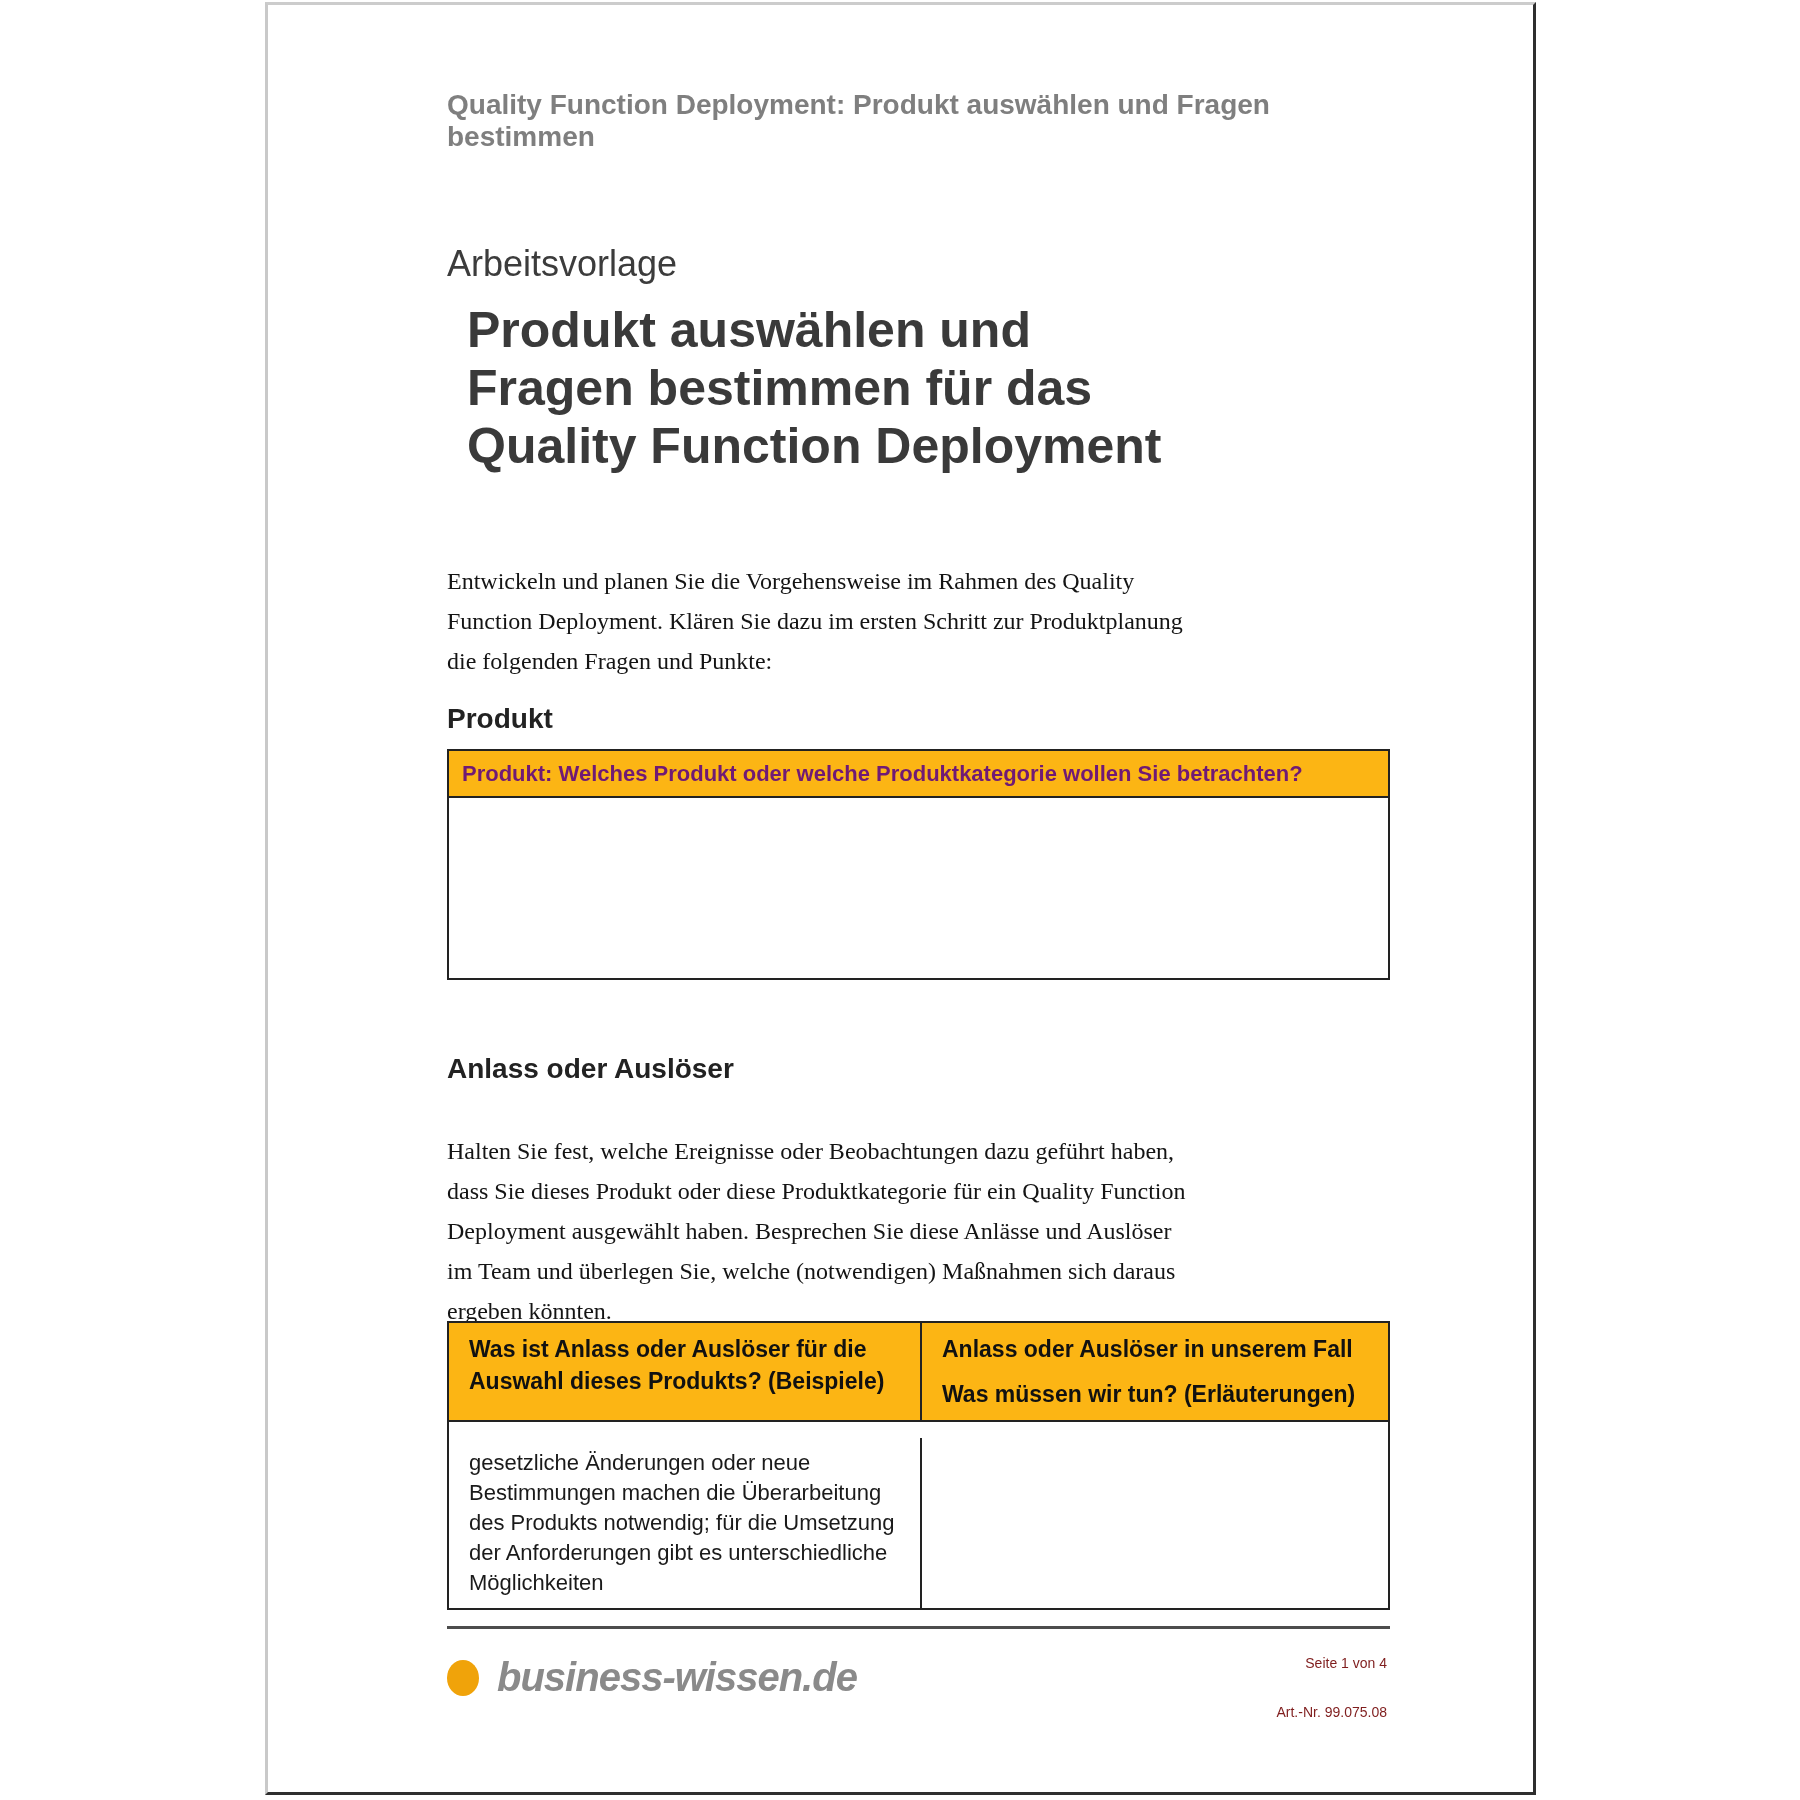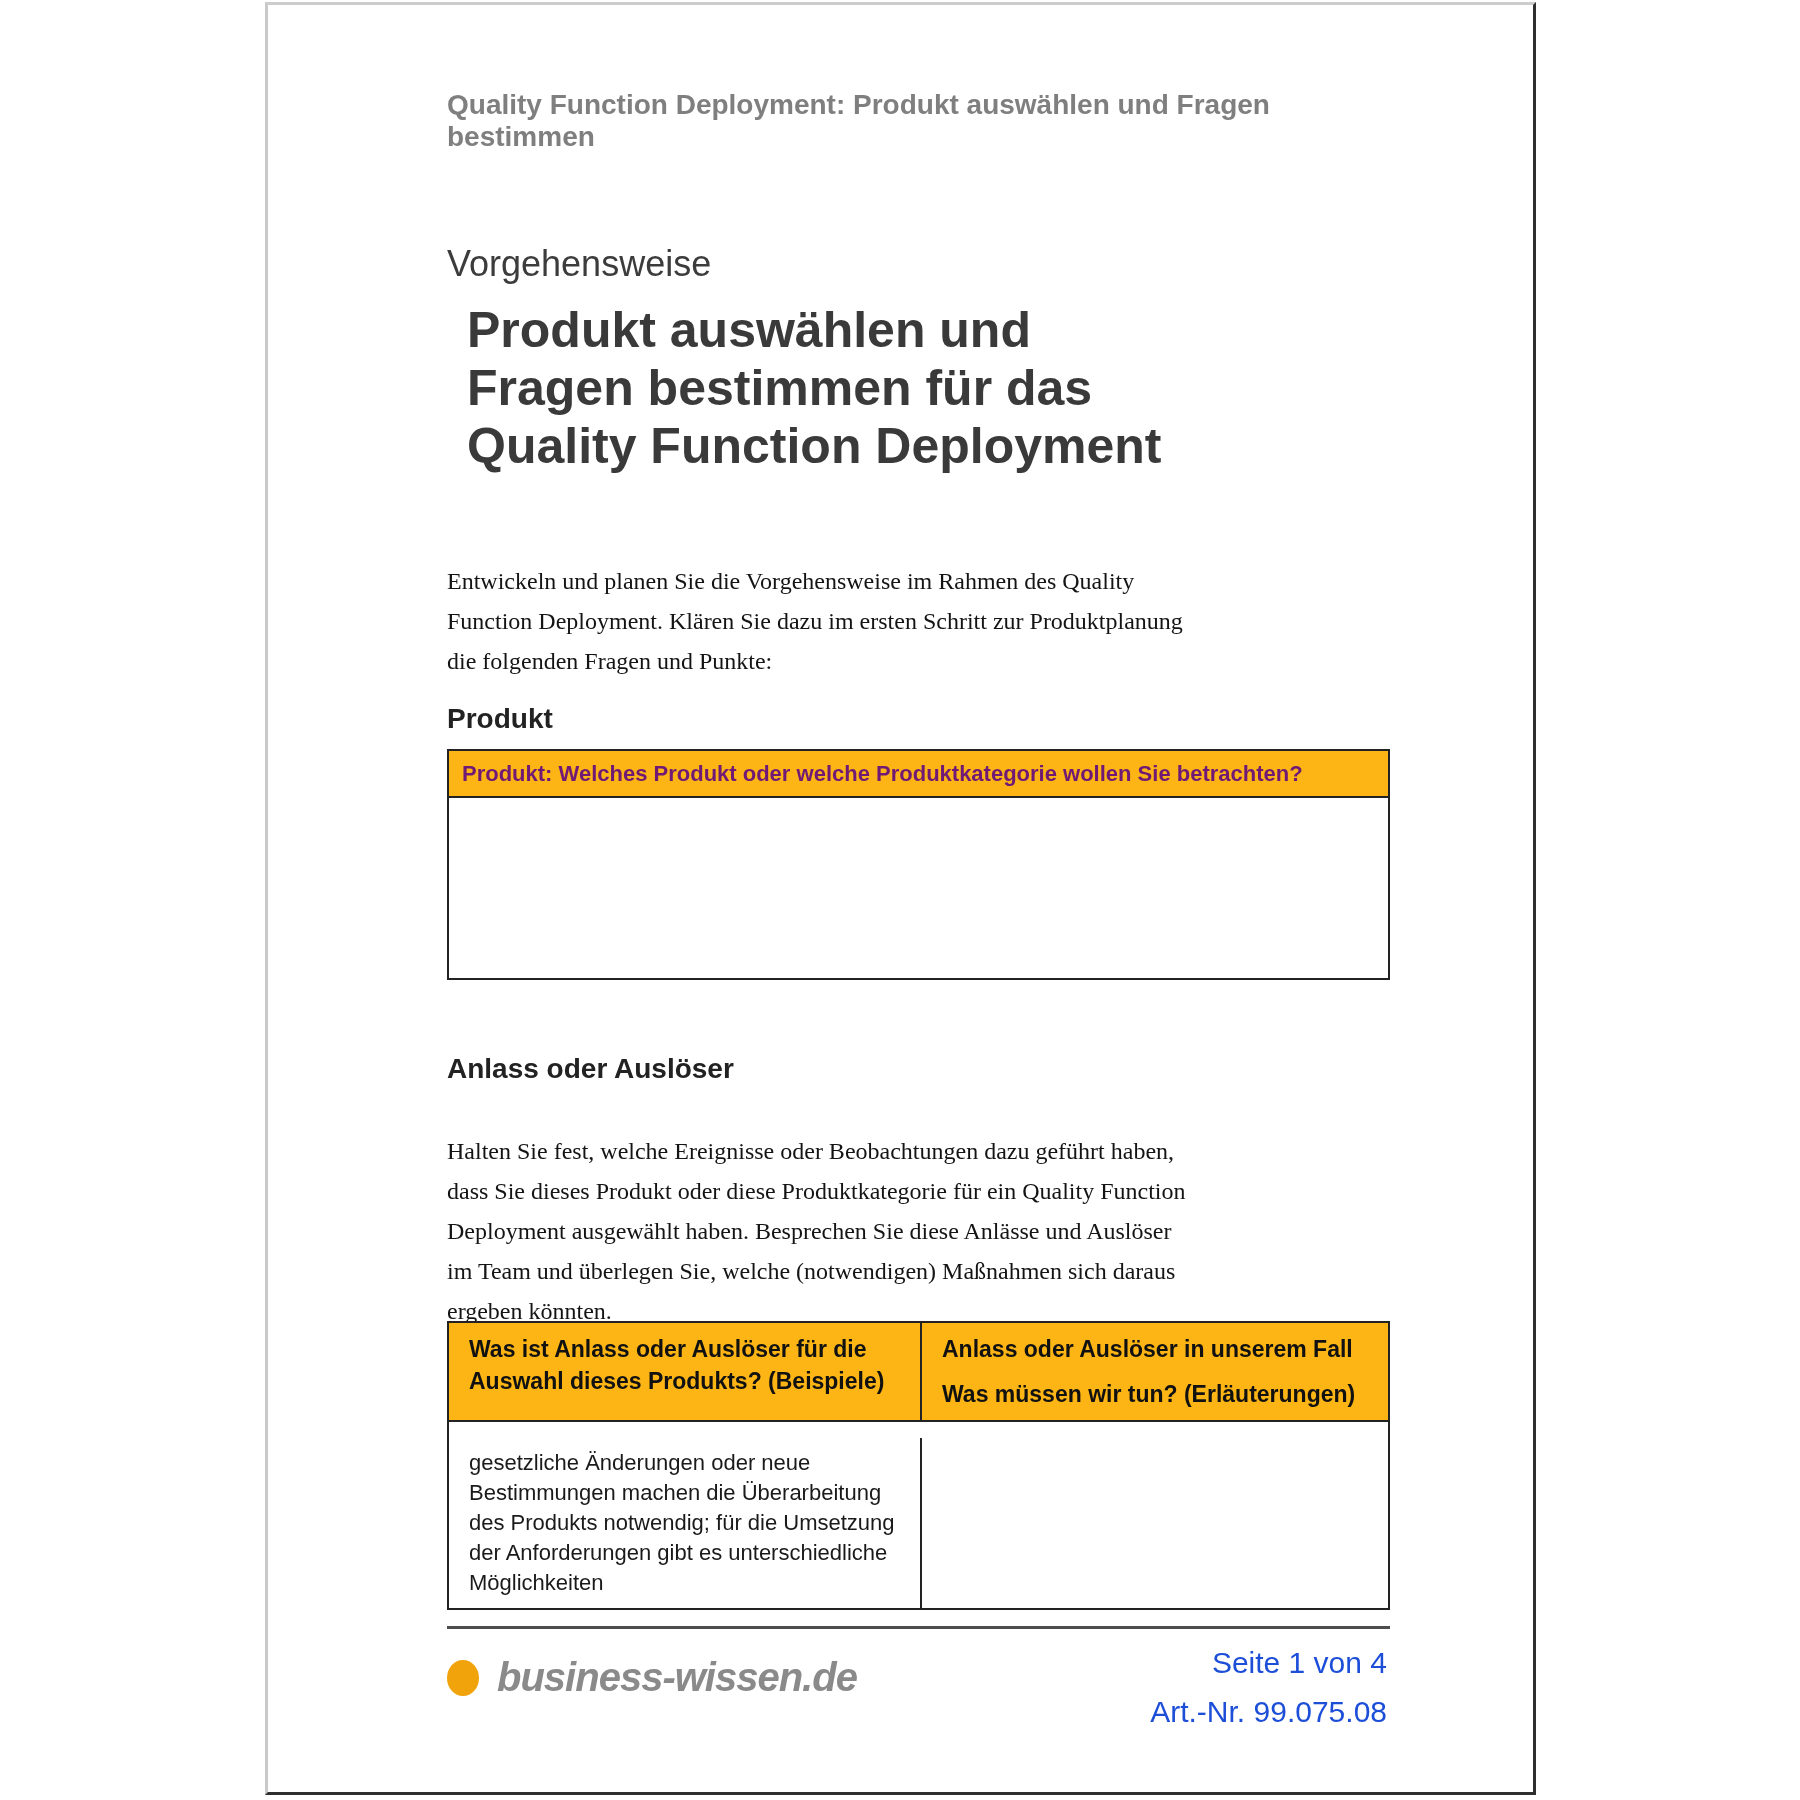--- a/index.html
+++ b/index.html
@@ -84,32 +84,32 @@
   .logo-dot {
     width:32px; height:36px; border-radius:50%;
     background:#F0A30A; margin-right:18px;
   }
   .logo-text {
     font-size:40px; font-weight:bold; font-style:italic;
     color:#8a8a8a; letter-spacing:-1px;
   }
   .footer-meta {
     right:146px; top:1645px; text-align:right;
-    font-size:30px; line-height:26px; color:#1d4ed8;
+    font-size:14px; line-height:26px; color:#7f1d1d;
   }
   .footer-meta .meta-line-2 { margin-top:23px; }
 </style>
 </head>
 <body>
 
 <div class="page">
 
   <div class="abs running-header">Quality Function Deployment: Produkt auswählen und Fragen bestimmen</div>
 
-  <div class="abs kicker">Vorgehensweise</div>
+  <div class="abs kicker">Arbeitsvorlage</div>
 
   <div class="abs doc-title">Produkt auswählen und
 Fragen bestimmen für das
 Quality Function Deployment</div>
 
   <div class="abs serif-par intro-par">Entwickeln und planen Sie die Vorgehensweise im Rahmen des Quality
 Function Deployment. Klären Sie dazu im ersten Schritt zur Produktplanung
 die folgenden Fragen und Punkte:</div>
 
   <div class="abs section-heading h-produkt">Produkt</div>

